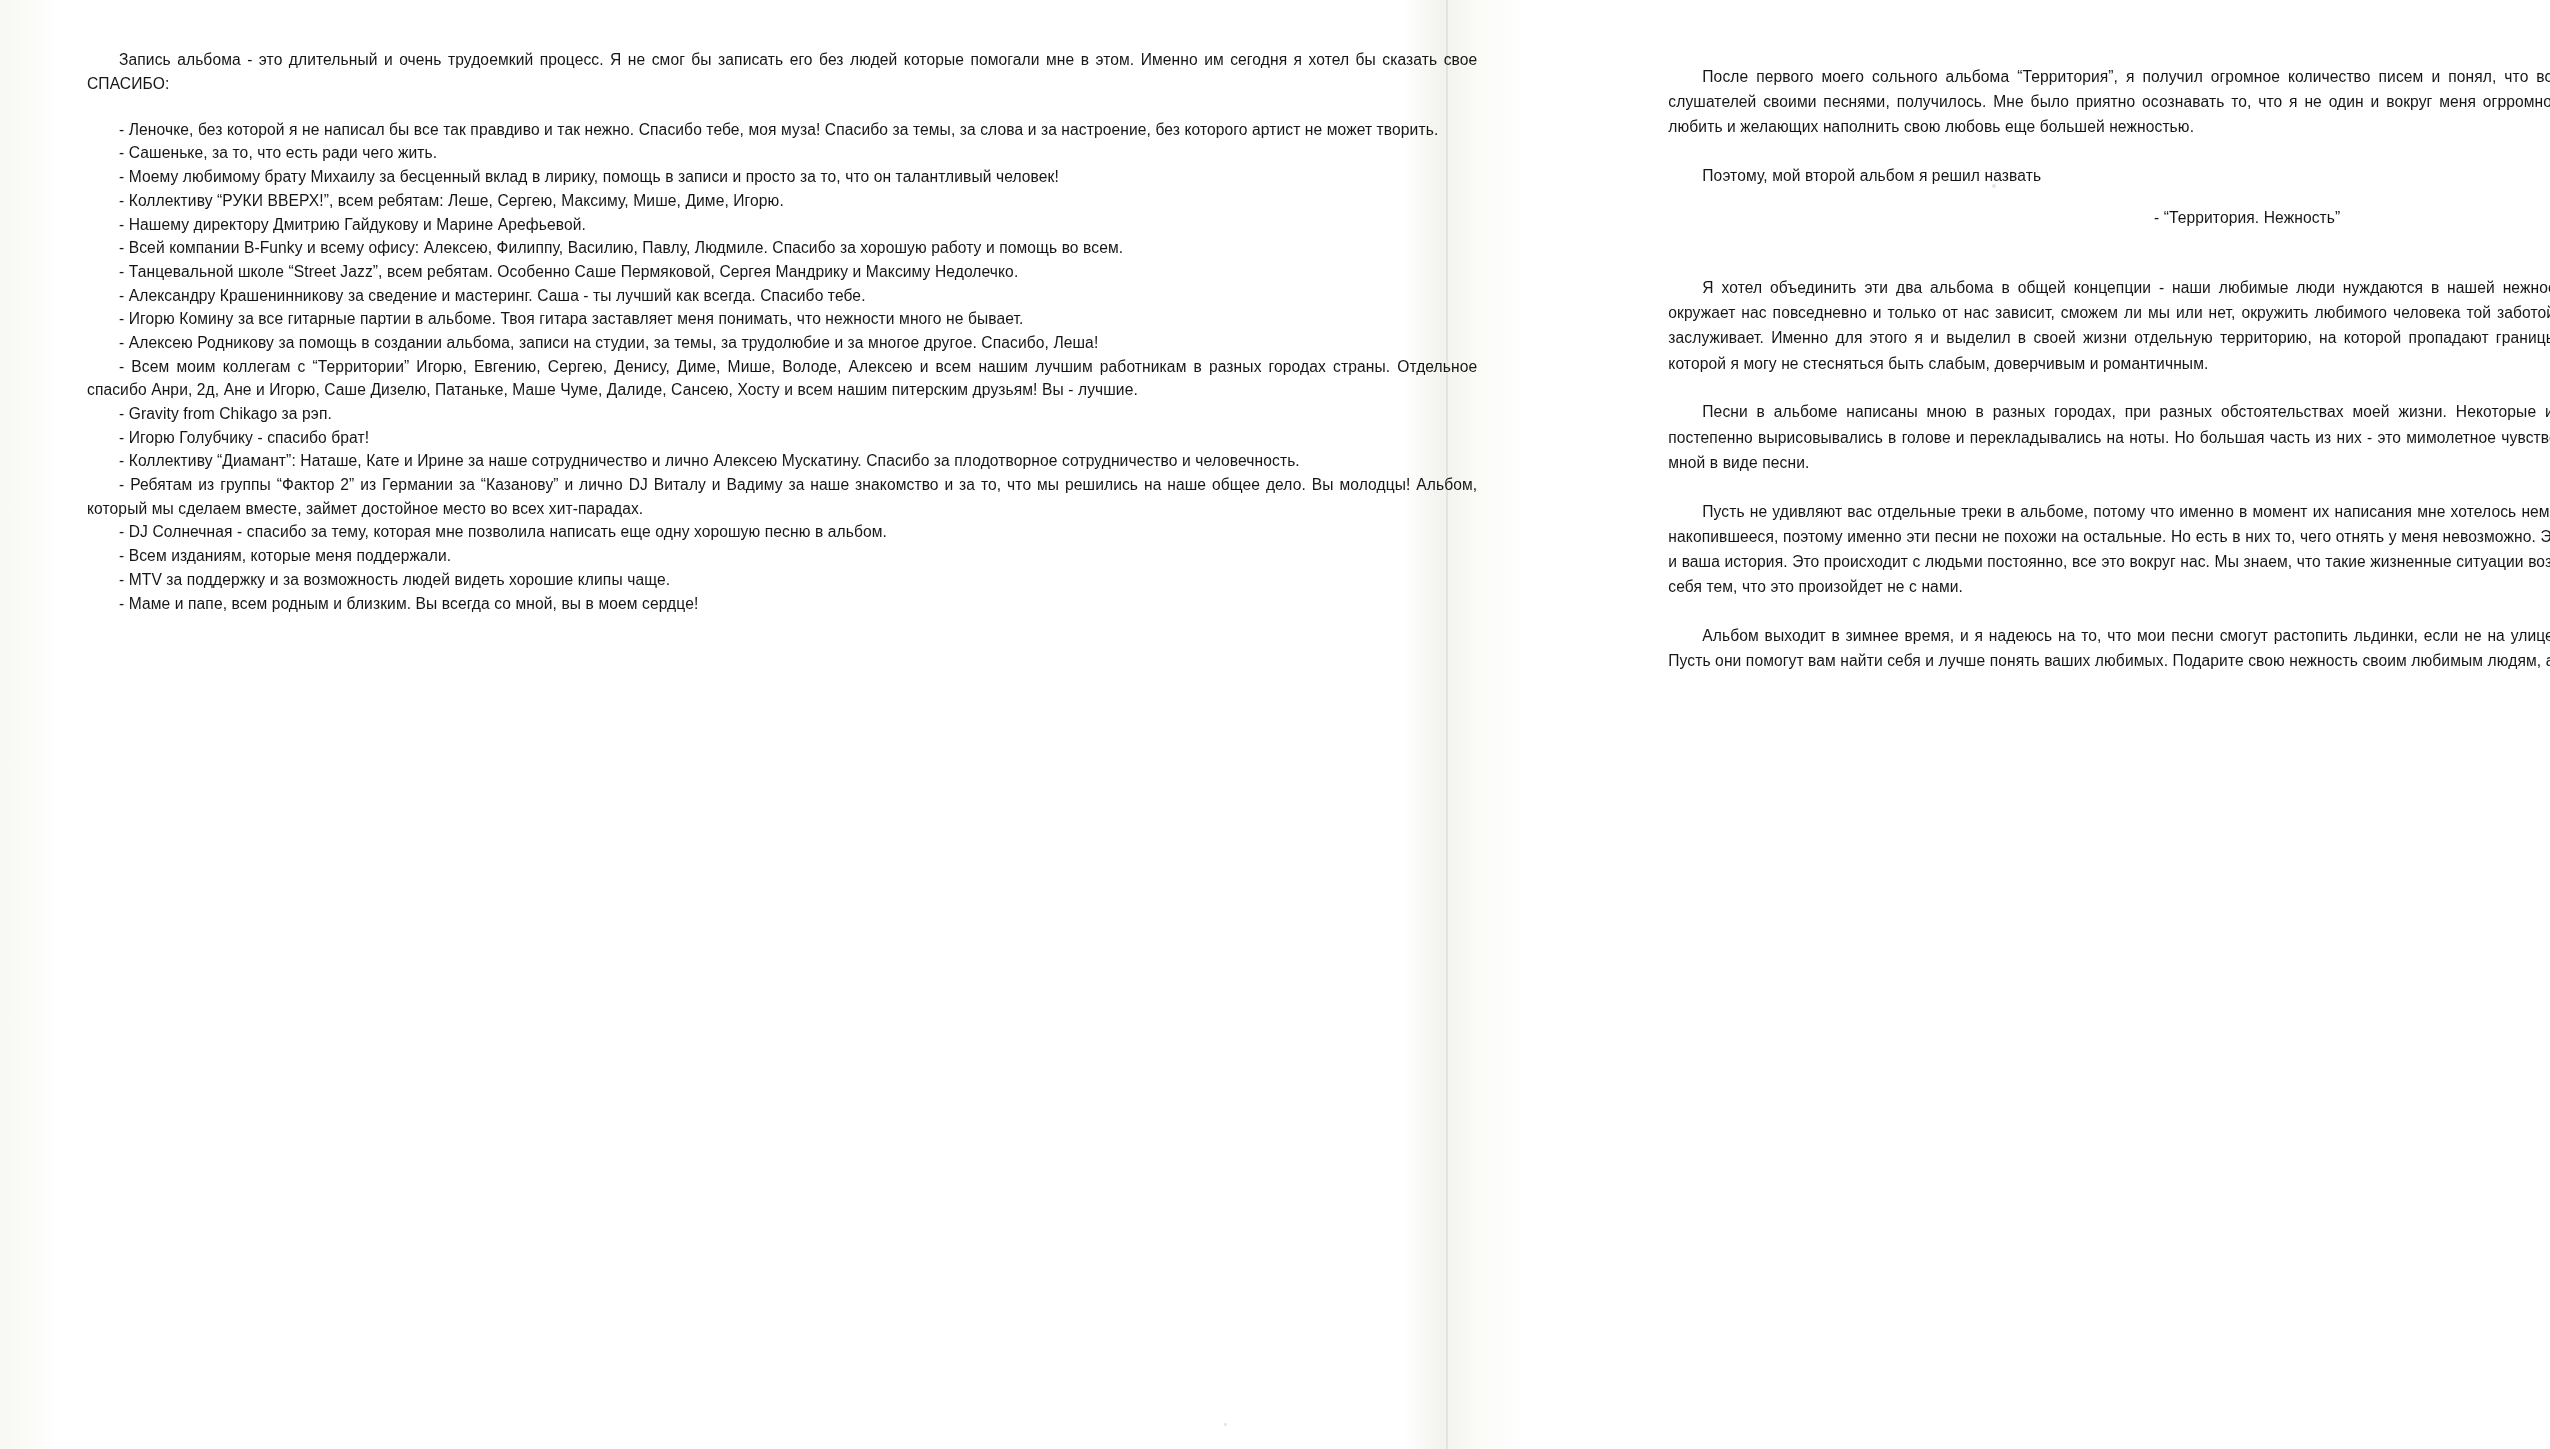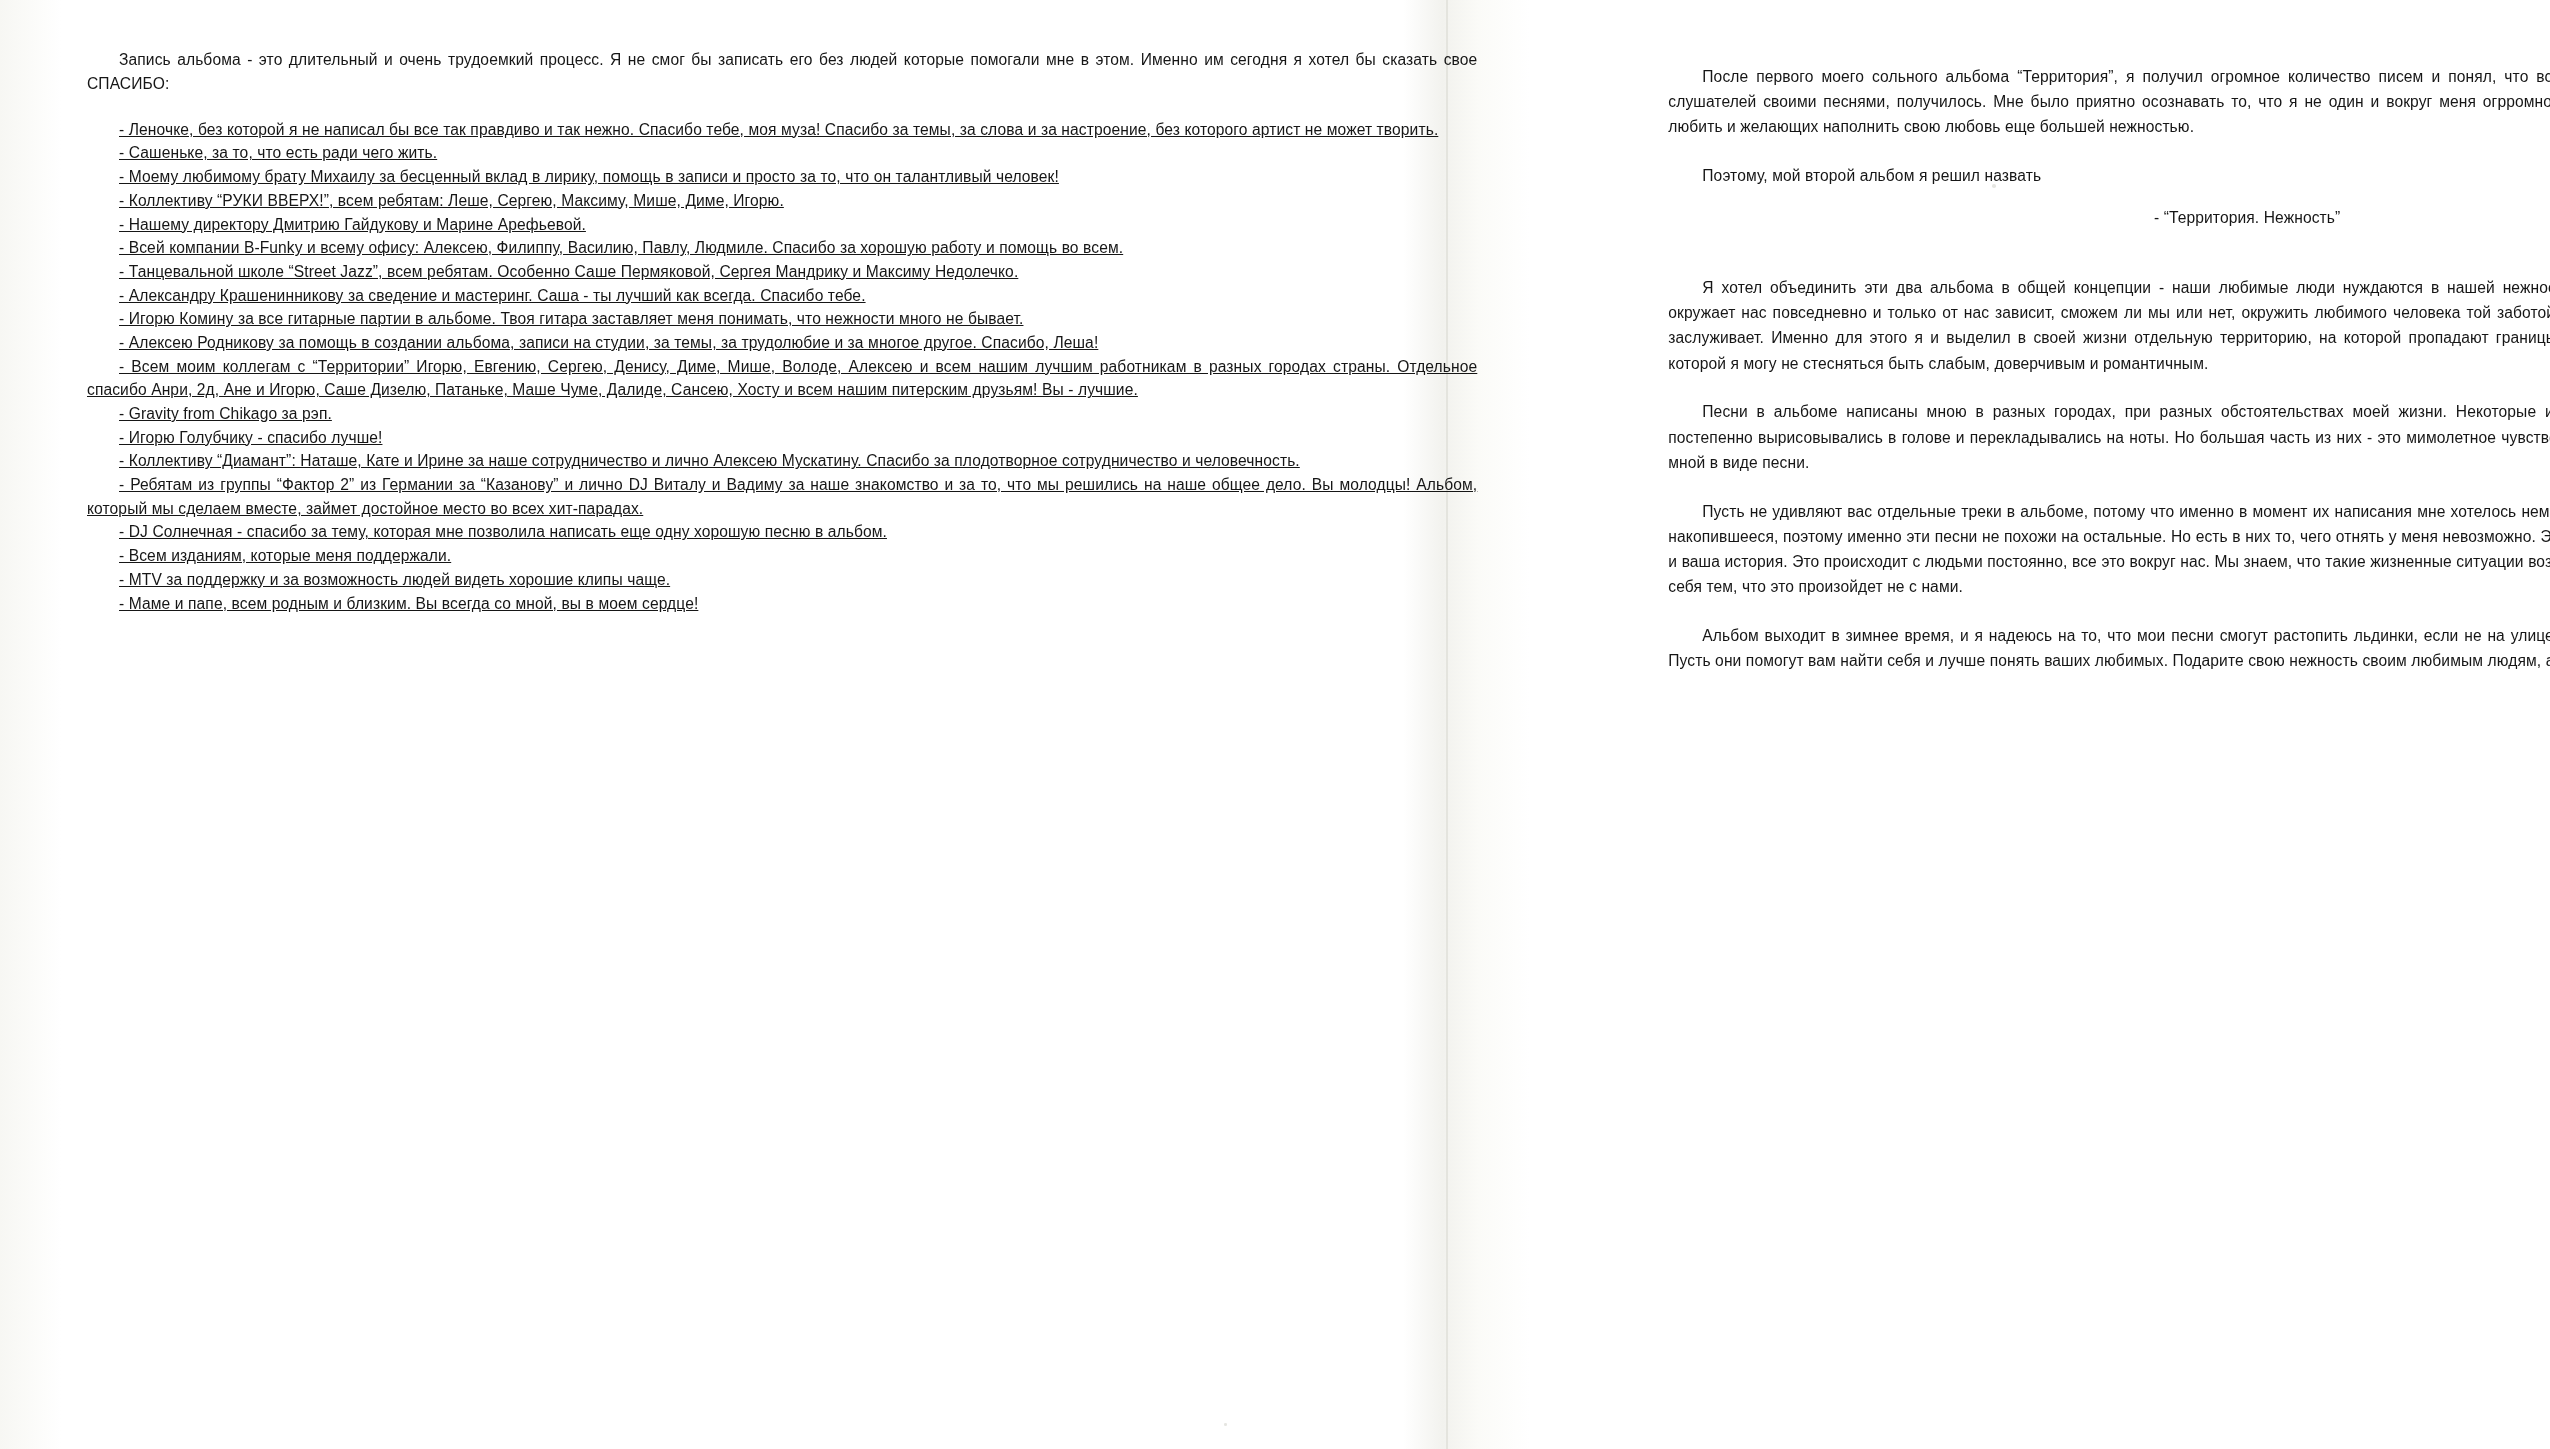--- a/index.html
+++ b/index.html
@@ -70,21 +70,20 @@
   .gap-md { height: 22.4px; }
   .gap-lg { height: 28.6px; }
 
   .list-item {
     font-size: 15.6px;
     line-height: 1.52;
     text-align: justify;
     text-indent: 32px;
     color: #161616;
     letter-spacing: 0.1px;
-    text-decoration: underline;
   }
   .right-para {
     font-size: 15.6px;
     line-height: 1.62;
     text-align: justify;
     text-indent: 34px;
     color: #161616;
     letter-spacing: 0.1px;
     margin-bottom: 23.5px;
   }
@@ -150,21 +149,21 @@
       <div class="list-item">- Моему любимому брату Михаилу за бесценный вклад в лирику, помощь в записи и просто за то, что он талантливый человек!</div>
       <div class="list-item">- Коллективу “РУКИ ВВЕРХ!”, всем ребятам: Леше, Сергею, Максиму, Мише, Диме, Игорю.</div>
       <div class="list-item">- Нашему директору Дмитрию Гайдукову и Марине Арефьевой.</div>
       <div class="list-item">- Всей компании B-Funky и всему офису: Алексею, Филиппу, Василию, Павлу, Людмиле. Спасибо за хорошую работу и помощь во всем.</div>
       <div class="list-item">- Танцевальной школе “Street Jazz”, всем ребятам. Особенно Саше Пермяковой, Сергея Мандрику и Максиму Недолечко.</div>
       <div class="list-item">- Александру Крашенинникову за сведение и мастеринг. Саша - ты лучший как всегда. Спасибо тебе.</div>
       <div class="list-item">- Игорю Комину за все гитарные партии в альбоме. Твоя гитара заставляет меня понимать, что нежности много не бывает.</div>
       <div class="list-item">- Алексею Родникову за помощь в создании альбома, записи на студии, за темы, за трудолюбие и за многое другое. Спасибо, Леша!</div>
       <div class="list-item">- Всем моим коллегам с “Территории” Игорю, Евгению, Сергею, Денису, Диме, Мише, Володе, Алексею и всем нашим лучшим работникам в разных городах страны. Отдельное спасибо Анри, 2д, Ане и Игорю, Саше Дизелю, Патаньке, Маше Чуме, Далиде, Сансею, Хосту и всем нашим питерским друзьям! Вы - лучшие.</div>
       <div class="list-item">- Gravity from Chikago за рэп.</div>
-      <div class="list-item">- Игорю Голубчику - спасибо лучше!</div>
+      <div class="list-item">- Игорю Голубчику - спасибо брат!</div>
       <div class="list-item">- Коллективу “Диамант”: Наташе, Кате и Ирине за наше сотрудничество и лично Алексею Мускатину. Спасибо за плодотворное сотрудничество и человечность.</div>
       <div class="list-item">- Ребятам из группы “Фактор 2” из Германии за “Казанову” и лично DJ Виталу и Вадиму за наше знакомство и за то, что мы решились на наше общее дело. Вы молодцы! Альбом, который мы сделаем вместе, займет достойное место во всех хит-парадах.</div>
       <div class="list-item">- DJ Солнечная - спасибо за тему, которая мне позволила написать еще одну хорошую песню в альбом.</div>
       <div class="list-item">- Всем изданиям, которые меня поддержали.</div>
       <div class="list-item">- MTV за поддержку и за возможность людей видеть хорошие клипы чаще.</div>
       <div class="list-item">- Маме и папе, всем родным и близким. Вы всегда со мной, вы в моем сердце!</div>
     </div>
 
     <div class="col col-right">
       <p class="right-para">После первого моего сольного альбома “Территория”, я получил огромное количество писем и понял, что  все то, что я хотел донести до слушателей своими песнями, получилось. Мне было приятно осознавать то, что я не один и вокруг меня огрромное количество людей умеющих любить и желающих наполнить свою любовь еще большей нежностью.</p>

